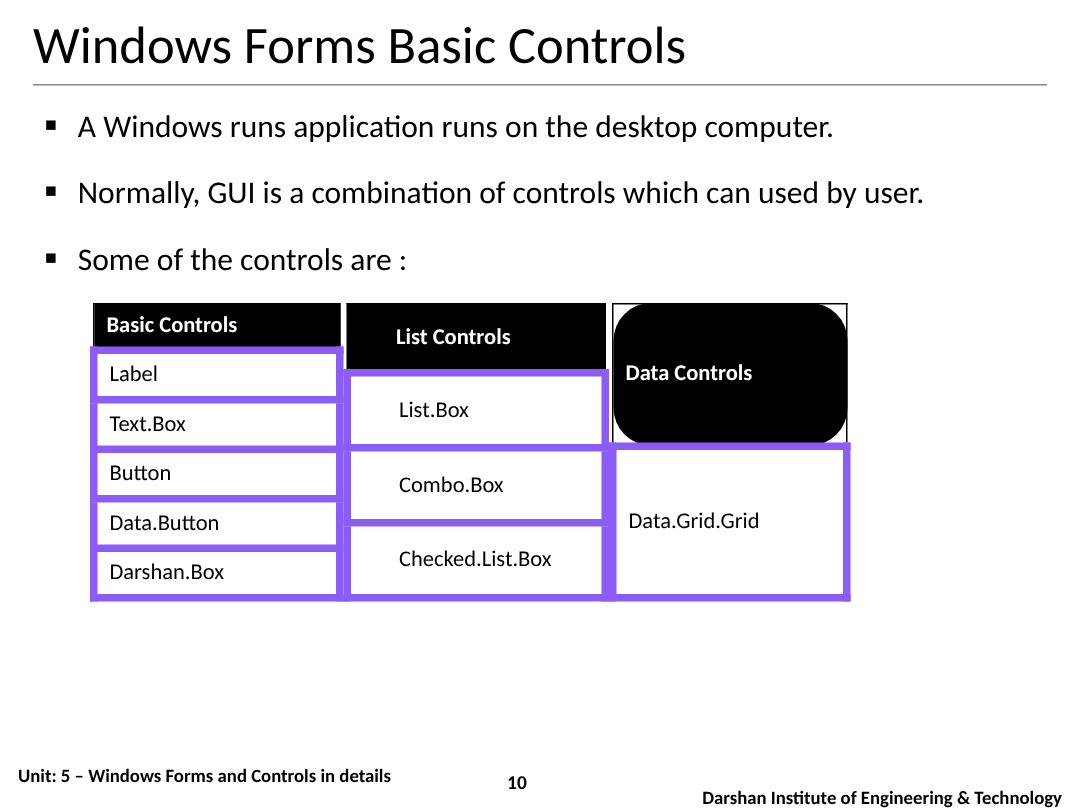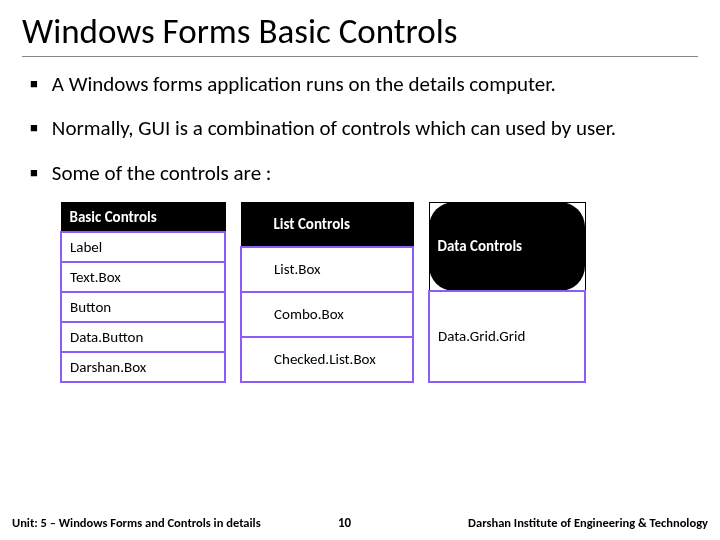--- a/index.html
+++ b/index.html
@@ -2,43 +2,43 @@
 <html><head>
 <meta charset="utf-8">
 <style>
   * { box-sizing: border-box; margin: 0; padding: 0; }
   html, body { width: 720px; height: 540px; font-family: Calibri, "Segoe UI", Arial, sans-serif; background: #fff; color: #000; }
   .slide { width: 720px; height: 540px; position: relative; padding: 10px 22px 0 22px; }
   .title { font-size: 35px; font-weight: 400; letter-spacing: 0px; padding-bottom: 4px; border-bottom: 1px solid #888; margin-bottom: 14px; }
   .bullets { padding-left: 8px; }
   .bullet-row { display: flex; align-items: flex-start; font-size: 21px; margin: 6px 0 18px 0; line-height: 1.25; }
   .bullet-marker { margin-right: 14px; font-size: 13px; line-height: 26px; }
-  .tables-wrap { display: flex; gap: 14px; margin-left: 38px; margin-top: -2px; }
+  .tables-wrap { display: flex; margin-left: 38px; margin-top: -2px; }
   .col-table { border-collapse: collapse; }
   .col-table th { background: #000; color: #fff; text-align: left; font-weight: 700; font-size: 15px; padding: 5px 8px; border: 1px solid #000; }
-  .col-table td { border: 2px solid #8b5cf6; font-size: 15px; padding: 5px 8px; }
+  .col-table td { border: 5px solid #8b5cf6; font-size: 15px; padding: 5px 8px; }
   .col-a th, .col-a td { min-width: 164px; }
   .col-b th, .col-b td { min-width: 172px; padding-left: 32px; }
   .col-c th, .col-c td { min-width: 156px; border-radius: 25px; }
-  .footer { position: absolute; bottom: 0; left: 0; right: 0; height: 30px; background: #fff; display: flex; align-items: flex-end; padding: 0 12px 10px 12px; }
+  .footer { position: absolute; bottom: 0; left: 0; right: 0; height: 30px; background: #fff; display: flex; align-items: flex-start; padding: 0 12px 10px 12px; flex-direction: column; }
   .footer .unit { font-size: 12.5px; font-weight: 700; }
   .footer .pagenum { font-size: 13px; font-weight: 700; position: absolute; left: 50%; transform: translateX(-22px); bottom: 10px; }
   .footer .inst { font-size: 12.5px; font-weight: 700; margin-left: auto; }
 </style>
 </head>
 <body>
 
 <div class="slide">
 
   <h1 class="title">Windows Forms Basic Controls</h1>
 
   <div class="bullets">
     <div class="bullet-row">
       <span class="bullet-marker">■</span>
-      <span>A Windows forms application runs on the details computer.</span>
+      <span>A Windows runs application runs on the desktop computer.</span>
     </div>
     <div class="bullet-row">
       <span class="bullet-marker">■</span>
       <span>Normally, GUI is a combination of controls which can used by user.</span>
     </div>
     <div class="bullet-row">
       <span class="bullet-marker">■</span>
       <span>Some of the controls are :</span>
     </div>
   </div>

